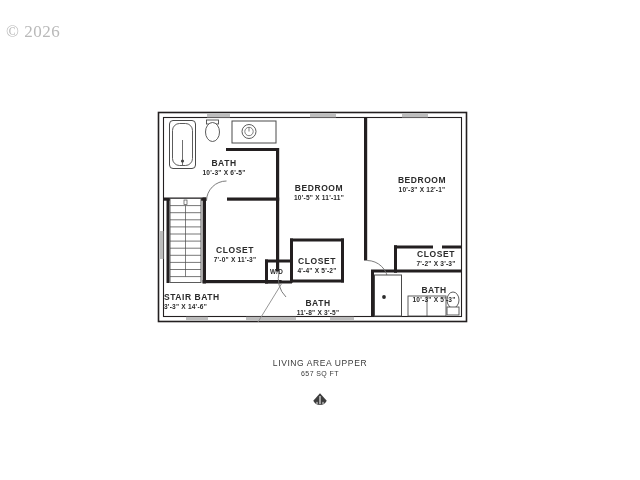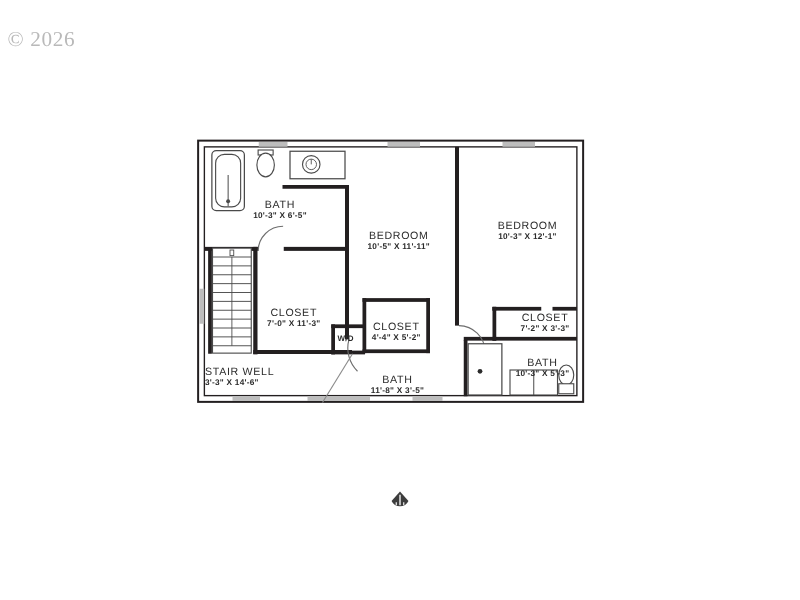--- a/index.html
+++ b/index.html
@@ -40,21 +40,21 @@
     position: absolute;
     text-align: center;
     color: #2b2b2b;
     white-space: nowrap;
     line-height: 1.18;
     transform: translateX(-50%);
   }
   .roomlabel .nm {
     display: block;
     font-size: 8.5px;
-    font-weight: normal;
+    font-weight: bold;
     letter-spacing: 0.55px;
   }
   .roomlabel .dm {
     display: block;
     font-size: 6.6px;
     font-weight: bold;
     letter-spacing: 0.2px;
     margin-top: 0.5px;
   }
   .roomlabel.left-al {
@@ -264,31 +264,35 @@
     <span class="nm">CLOSET</span>
     <span class="dm">7'-2" X 3'-3"</span>
   </div>
 
   <div class="roomlabel" style="left:434px; top:285px;">
     <span class="nm">BATH</span>
     <span class="dm">10'-3" X 5'-3"</span>
   </div>
 
   <div class="roomlabel left-al" style="left:164px; top:292px;">
-    <span class="nm">STAIR WELL</span>
+    <span class="nm">STAIR BATH</span>
     <span class="dm">3'-3" X 14'-6"</span>
   </div>
 
   <div class="roomlabel" style="left:318px; top:298px;">
     <span class="nm">BATH</span>
     <span class="dm">11'-8" X 3'-5"</span>
   </div>
 
   <div id="wd-label" style="left:270px; top:268px;">W/D</div>
 
+  <div id="area-caption">
+    <span class="t1">LIVING AREA UPPER</span>
+    <span class="t2">657 SQ FT</span>
+  </div>
 
   <svg id="compass" viewBox="0 0 24 24">
     <path d="M12 3 L21 13 A10 10 0 0 1 3 13 Z" fill="#3d3d3d"></path>
     <path d="M12 6.5 L12 17.5" stroke="#ffffff" stroke-width="1.4"></path>
     <path d="M8 14.5 L8 17.5 M16 14.5 L16 17.5" stroke="#ffffff" stroke-width="1.2"></path>
   </svg>
 
 </div>
 
 </body></html>

